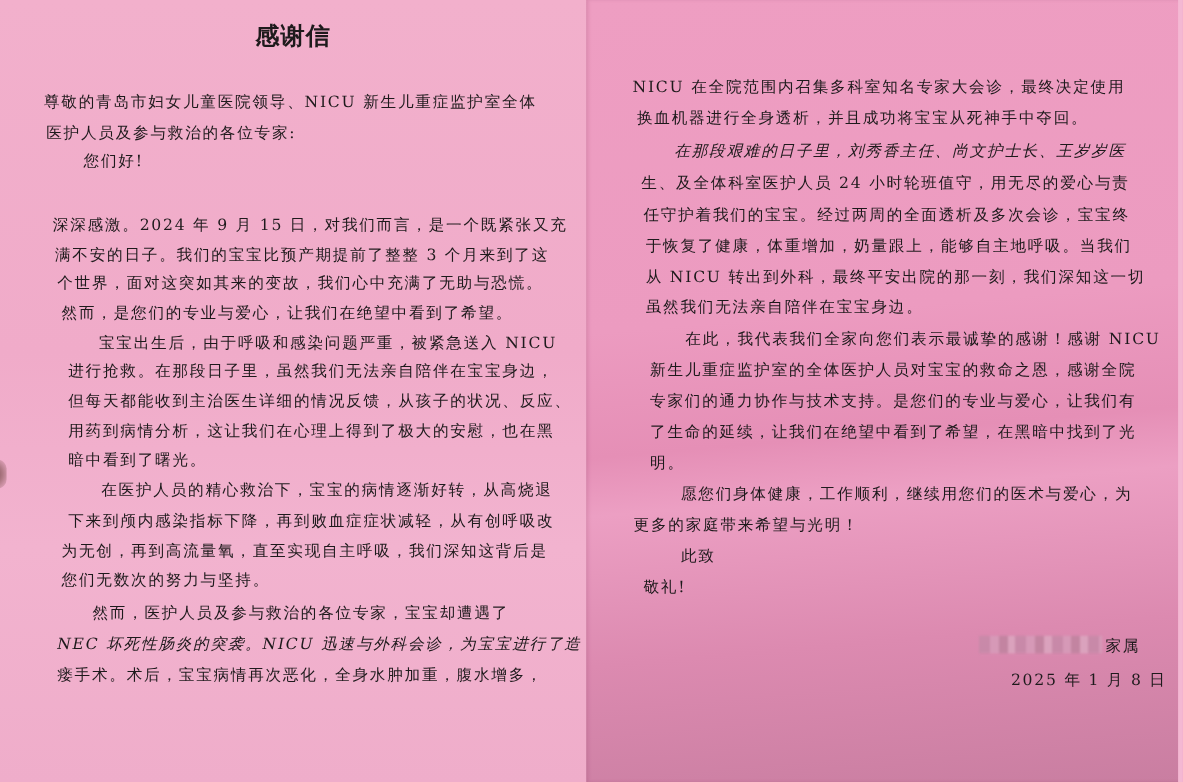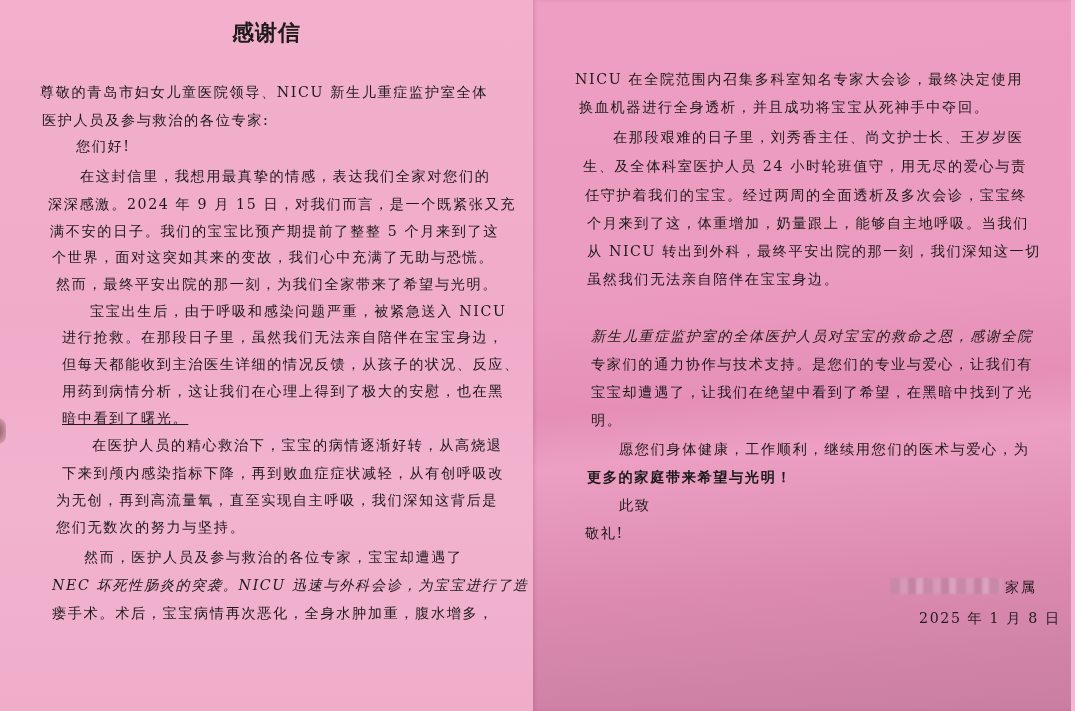--- a/index.html
+++ b/index.html
@@ -48,60 +48,60 @@
 <body>
 
 <div class="page page-left">
   <div class="thumb"></div>
   <div class="title">感谢信</div>
 
   <div class="line" style="left:40px;top:83px;">尊敬的青岛市妇女儿童医院领导、NICU 新生儿重症监护室全体</div>
   <div class="line" style="left:42px;top:111px;">医护人员及参与救治的各位专家:</div>
   <div class="line" style="left:76px;top:137px;">您们好!</div>
 
-  <div class="line" style="left:80px;top:167px;">在这封信里，我想用最真挚的情感，表达我们全家对您们的</div>
   <div class="line" style="left:48px;top:195px;">深深感激。2024 年 9 月 15 日，对我们而言，是一个既紧张又充</div>
-  <div class="line" style="left:50px;top:222px;">满不安的日子。我们的宝宝比预产期提前了整整 5 个月来到了这</div>
+  <div class="line" style="left:50px;top:222px;">满不安的日子。我们的宝宝比预产期提前了整整 3 个月来到了这</div>
   <div class="line" style="left:52px;top:248px;">个世界，面对这突如其来的变故，我们心中充满了无助与恐慌。</div>
-  <div class="line" style="left:56px;top:275px;">然而，最终平安出院的那一刻，为我们全家带来了希望与光明。</div>
+  <div class="line" style="left:56px;top:275px;">然而，是您们的专业与爱心，让我们在绝望中看到了希望。</div>
 
   <div class="line" style="left:90px;top:302px;">宝宝出生后，由于呼吸和感染问题严重，被紧急送入 NICU</div>
   <div class="line" style="left:62px;top:328px;">进行抢救。在那段日子里，虽然我们无法亲自陪伴在宝宝身边，</div>
   <div class="line" style="left:62px;top:355px;">但每天都能收到主治医生详细的情况反馈，从孩子的状况、反应、</div>
   <div class="line" style="left:62px;top:382px;">用药到病情分析，这让我们在心理上得到了极大的安慰，也在黑</div>
-  <div class="line" style="left:62px;top:409px;text-decoration:underline;">暗中看到了曙光。</div>
+  <div class="line" style="left:62px;top:409px;">暗中看到了曙光。</div>
 
   <div class="line" style="left:92px;top:436px;">在医护人员的精心救治下，宝宝的病情逐渐好转，从高烧退</div>
   <div class="line" style="left:62px;top:464px;">下来到颅内感染指标下降，再到败血症症状减轻，从有创呼吸改</div>
   <div class="line" style="left:56px;top:491px;text-align:right;">为无创，再到高流量氧，直至实现自主呼吸，我们深知这背后是</div>
   <div class="line" style="left:56px;top:518px;">您们无数次的努力与坚持。</div>
 
   <div class="line" style="left:84px;top:548px;">然而，医护人员及参与救治的各位专家，宝宝却遭遇了</div>
   <div class="line" style="left:52px;top:576px;font-style:italic;">NEC 坏死性肠炎的突袭。NICU 迅速与外科会诊，为宝宝进行了造</div>
   <div class="line" style="left:52px;top:604px;">瘘手术。术后，宝宝病情再次恶化，全身水肿加重，腹水增多，</div>
 </div>
 
 <div class="page page-right">
   <div class="line" style="left:42px;top:70px;">NICU 在全院范围内召集多科室知名专家大会诊，最终决定使用</div>
   <div class="line" style="left:46px;top:98px;">换血机器进行全身透析，并且成功将宝宝从死神手中夺回。</div>
 
-  <div class="line" style="left:80px;top:128px;">在那段艰难的日子里，刘秀香主任、尚文护士长、王岁岁医</div>
+  <div class="line" style="left:80px;top:128px;font-style:italic;">在那段艰难的日子里，刘秀香主任、尚文护士长、王岁岁医</div>
   <div class="line" style="left:50px;top:157px;">生、及全体科室医护人员 24 小时轮班值守，用无尽的爱心与责</div>
   <div class="line" style="left:52px;top:186px;">任守护着我们的宝宝。经过两周的全面透析及多次会诊，宝宝终</div>
-  <div class="line" style="left:54px;top:214px;">个月来到了这，体重增加，奶量跟上，能够自主地呼吸。当我们</div>
+  <div class="line" style="left:54px;top:214px;">于恢复了健康，体重增加，奶量跟上，能够自主地呼吸。当我们</div>
   <div class="line" style="left:54px;top:242px;">从 NICU 转出到外科，最终平安出院的那一刻，我们深知这一切</div>
   <div class="line" style="left:54px;top:270px;">虽然我们无法亲自陪伴在宝宝身边。</div>
 
-  <div class="line" style="left:58px;top:327px;font-style:italic;">新生儿重症监护室的全体医护人员对宝宝的救命之恩，感谢全院</div>
+  <div class="line" style="left:90px;top:299px;">在此，我代表我们全家向您们表示最诚挚的感谢！感谢 NICU</div>
+  <div class="line" style="left:58px;top:327px;">新生儿重症监护室的全体医护人员对宝宝的救命之恩，感谢全院</div>
   <div class="line" style="left:58px;top:355px;">专家们的通力协作与技术支持。是您们的专业与爱心，让我们有</div>
-  <div class="line" style="left:58px;top:383px;">宝宝却遭遇了，让我们在绝望中看到了希望，在黑暗中找到了光</div>
+  <div class="line" style="left:58px;top:383px;">了生命的延续，让我们在绝望中看到了希望，在黑暗中找到了光</div>
   <div class="line" style="left:58px;top:411px;">明。</div>
 
   <div class="line" style="left:86px;top:440px;">愿您们身体健康，工作顺利，继续用您们的医术与爱心，为</div>
-  <div class="line" style="left:54px;top:468px;font-weight:bold;">更多的家庭带来希望与光明！</div>
+  <div class="line" style="left:43px;top:468px;">更多的家庭带来希望与光明！</div>
 
   <div class="line" style="left:86px;top:496px;">此致</div>
   <div class="line" style="left:52px;top:524px;">敬礼!</div>
 
   <div class="line" style="left:357px;top:578px;">
     <span class="blur-name"></span><span>家属</span>
   </div>
   <div class="line" style="left:386px;top:609px;">2025 年 1 月 8 日</div>
 </div>
 

